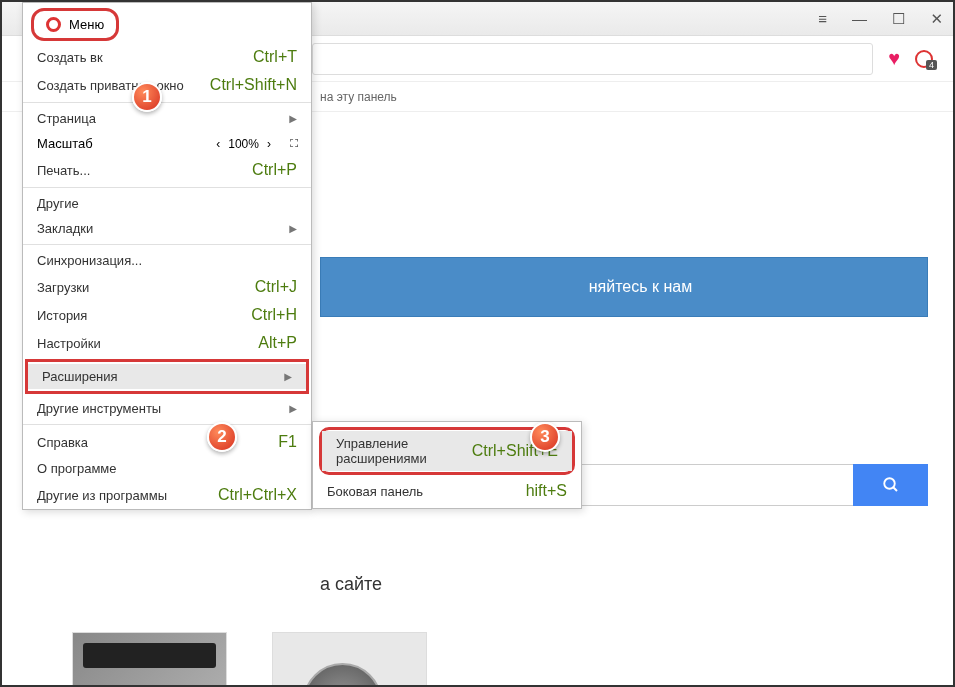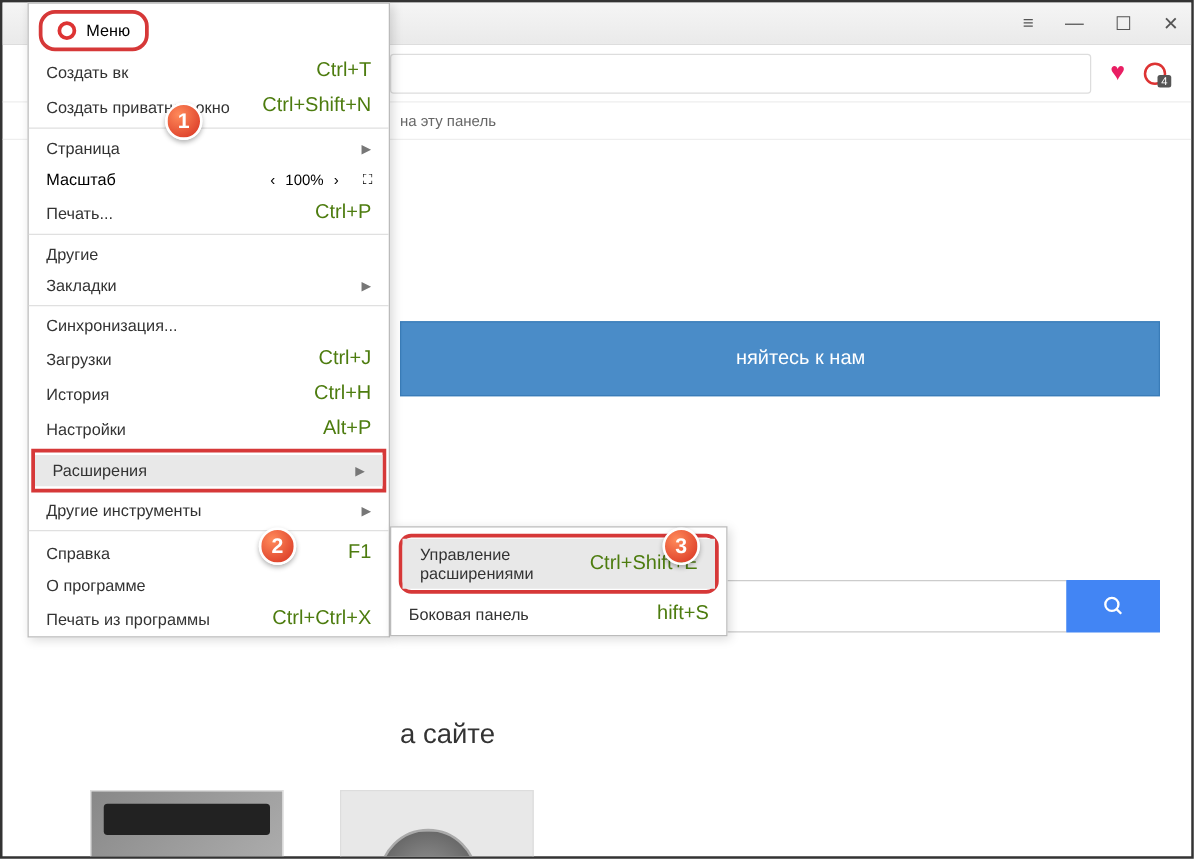--- a/index.html
+++ b/index.html
@@ -20,21 +20,21 @@
     .bookmarkbar { height: 30px; padding: 0 3px 0 318px; font-size: 12px; color: #666; display: flex; align-items: center; border-bottom: 1px solid #eee; }
     
     .content { position: relative; height: calc(100% - 110px); }
     
     .banner { position: absolute; top: 145px; left: 318px; right: 25px; height: 60px; background: #4a8cc8; color: #fff; display: flex; align-items: center; justify-content: center; font-size: 16px; border: 1px solid #3a7cb8; padding-left: 33px; }
     
     .searchbox { position: absolute; top: 352px; left: 318px; right: 25px; height: 42px; display: flex; }
     .searchbox input { flex: 1; border: 1px solid #ccc; border-right: none; padding: 0 10px; }
     .searchbox button { width: 75px; background: #4285f4; border: none; color: #fff; display: flex; align-items: center; justify-content: center; }
     
-    .section-title { position: absolute; top: 462px; left: 318px; font-size: 22px; color: #333; }
+    .section-title { position: absolute; top: 462px; left: 318px; font-size: 18px; color: #333; }
     
     .thumbs { position: absolute; top: 520px; left: 70px; display: flex; gap: 45px; }
     .thumb { width: 155px; height: 140px; background: #f5f5f5; border: 1px solid #ddd; display: flex; align-items: center; justify-content: center; overflow: hidden; }
     .hdd1 { background: linear-gradient(135deg, #888, #bbb); position: relative; }
     .hdd1::before { content: ''; position: absolute; top: 10px; left: 10px; right: 10px; height: 25px; background: #222; border-radius: 3px; }
     .hdd2 { background: #e8e8e8; position: relative; }
     .hdd2::before { content: ''; position: absolute; top: 30px; left: 30px; width: 75px; height: 75px; border-radius: 50%; border: 2px solid #aaa; background: radial-gradient(circle, #999, #555); }
     .ytlogo { display: flex; align-items: center; font-weight: bold; font-size: 22px; height: 140px; }
     
     
@@ -172,21 +172,21 @@
     </div>
   <div class="menu-sep"></div>
   <div class="menu-item">
       <span>Справка</span>
       <span class="hotkey">F1</span>
     </div>
   <div class="menu-item">
       <span>О программе</span>
     </div>
   <div class="menu-item">
-      <span>Печать из программы</span>
+      <span>Другие из программы</span>
       <span class="hotkey">Ctrl+Ctrl+X</span>
     </div>
 </div>
 
 <div class="submenu">
   <div class="sub-highlight">
     <div class="menu-item hover">
         <span>Управление расширениями</span>
         <span class="hotkey">Ctrl+Shift+E</span>
       </div>

